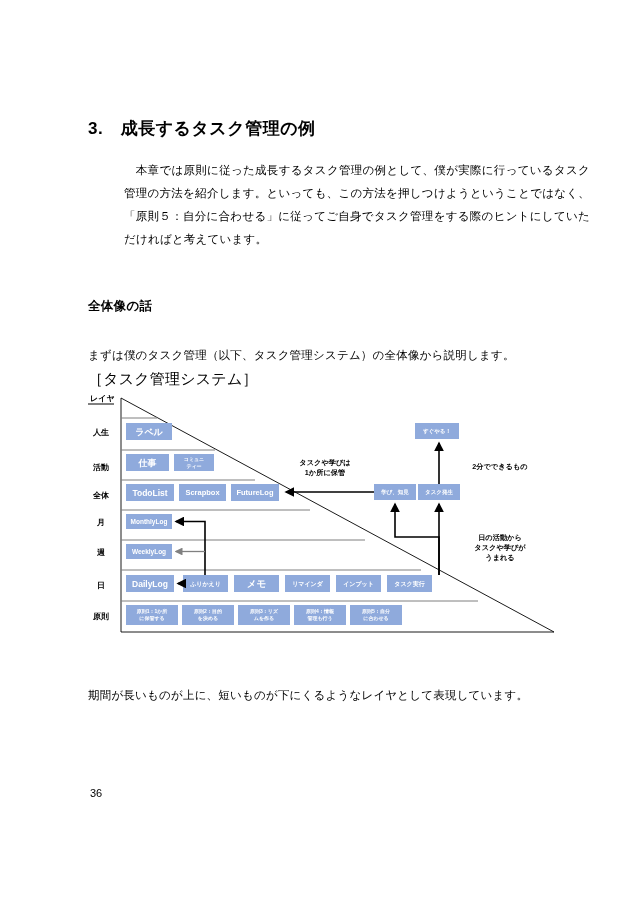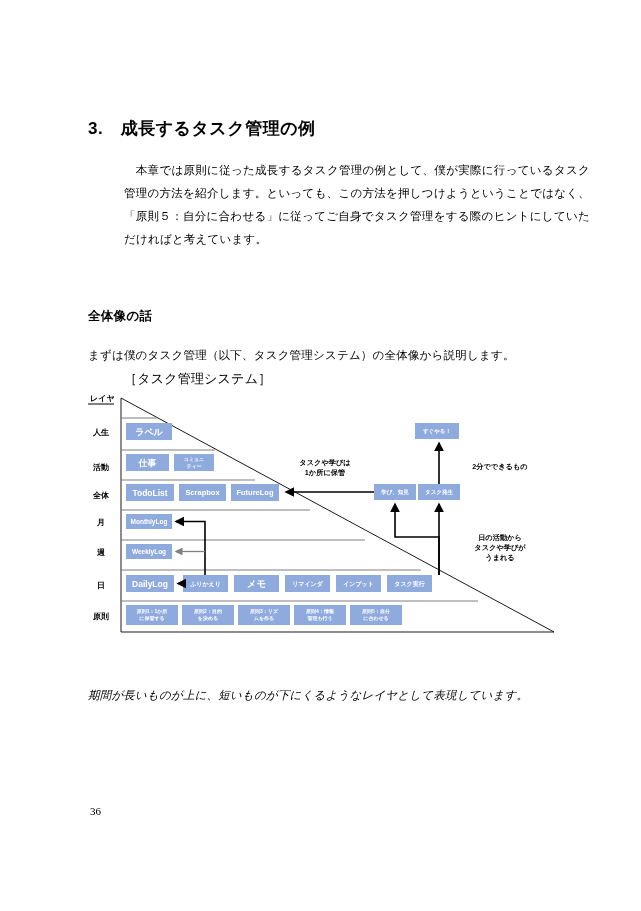--- a/index.html
+++ b/index.html
@@ -45,41 +45,39 @@
   }
   #intro-paragraph { top: 147px; margin-left: 36px; }
 
   .section-heading {
     position: absolute;
     left: 88px;
     font-size: 12.5px;
     font-weight: bold;
     letter-spacing: 0.3px;
   }
-  #overview-heading { top: 298px; text-align: right; }
+  #overview-heading { top: 288px; text-align: right; }
 
   #overview-paragraph { top: 312px; margin-top: 32px; }
 
   .figure-caption {
     position: absolute;
     left: 88px;
     top: 370px;
-    font-size: 13px;
+    font-size: 15px;
     letter-spacing: 0.2px;
-    margin-left: 36px;
-  }
-
-  #closing-paragraph { top: 672px; font-style: italic; }
+  }
+
+  #closing-paragraph { top: 672px; }
 
   .page-number {
     position: absolute;
     left: 90px;
-    top: 805px;
+    top: 787px;
     font-size: 11px;
-    font-family: Liberation Serif, serif;
   }
 
   
   .figure {
     position: absolute;
     left: 88px;
     top: 392px;
     width: 468px;
     height: 245px;
     text-align: center;

